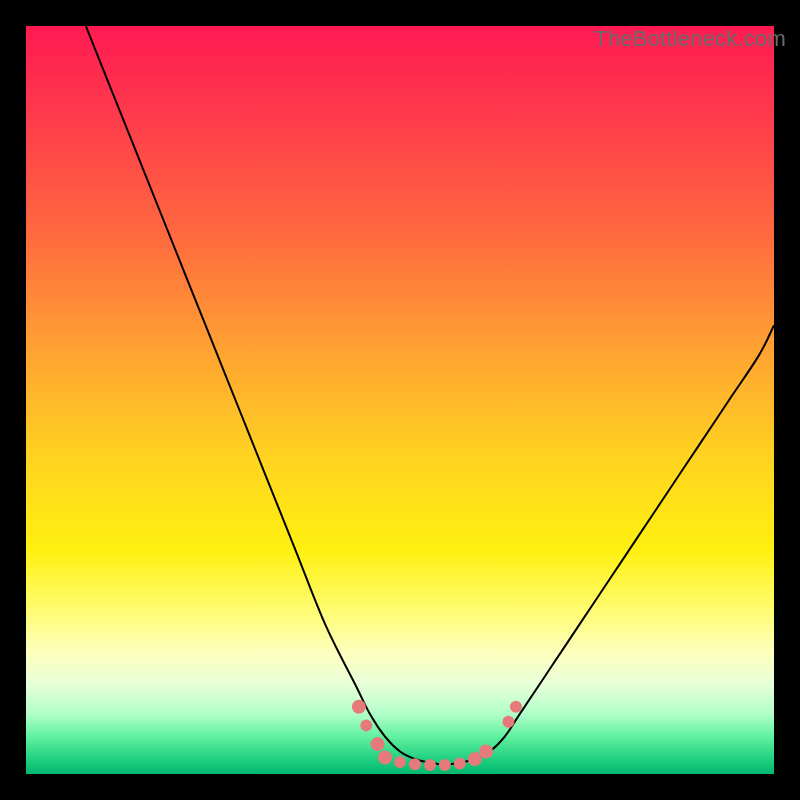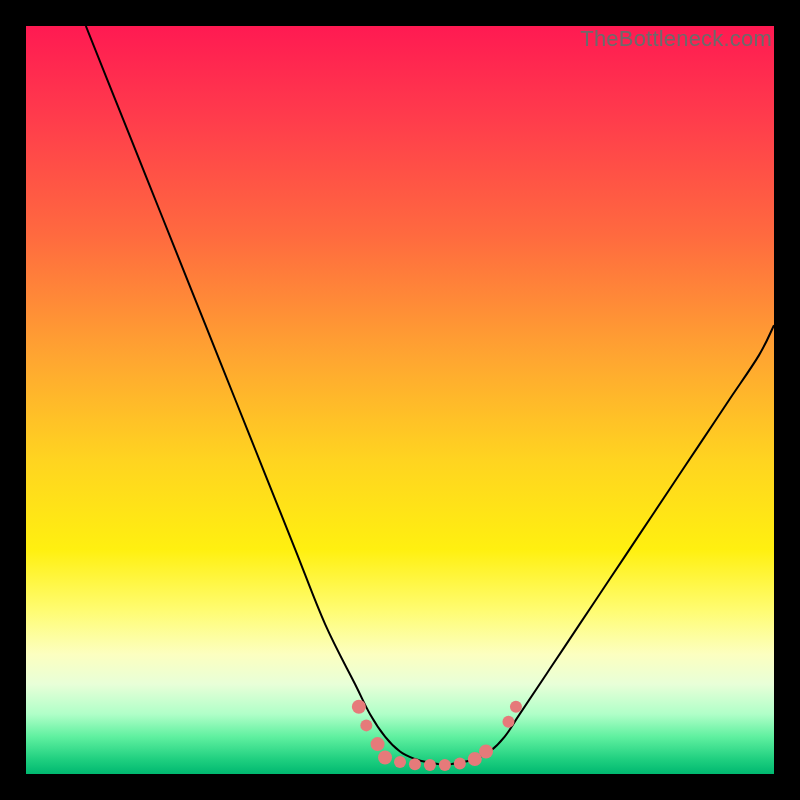--- a/index.html
+++ b/index.html
@@ -36,21 +36,21 @@
       #e8ffd8 88%,
       #b0ffc8 92%,
       #60f0a0 95%,
       #20d080 98%,
       #00b870 100%
     );
   }
   .watermark {
     position: absolute;
     top: 26px;
-    right: 28px;
+    right: 14px;
     color: #6b6b6b;
     font-size: 22px;
     letter-spacing: 0.2px;
     font-weight: 500;
     user-select: none;
     z-index: 5;
   }
   svg.curves {
     position: absolute;
     left: 0;

